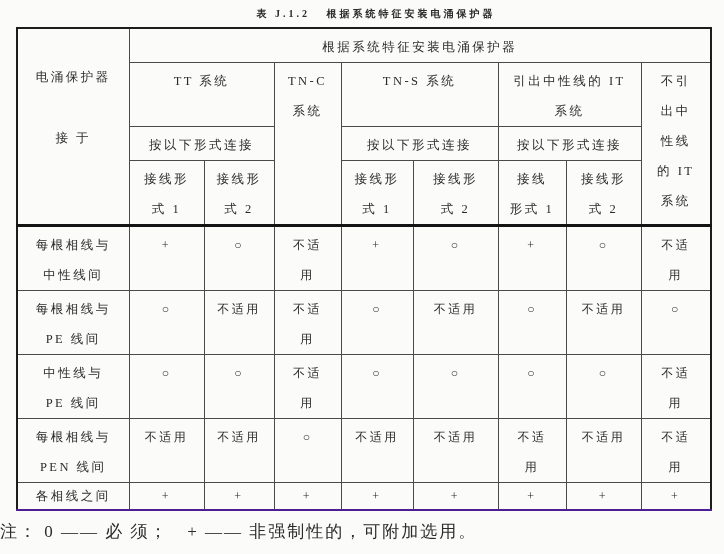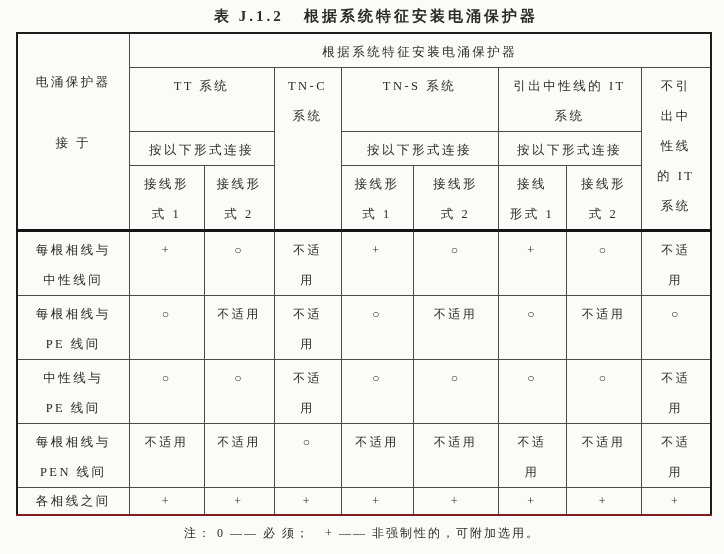--- a/index.html
+++ b/index.html
@@ -7,21 +7,21 @@
     width:724px;height:554px;
     background:#fbfbf9;
     font-family:"Liberation Serif","DejaVu Serif",serif;
     color:#2b2b2b;
     overflow:hidden;
   }
   .page{position:relative;width:724px;height:554px;}
   .title{
     padding-top:7px;
     text-align:center;
-    font-size:15px;
+    font-size:10px;
     font-weight:bold;
     letter-spacing:3px;
     white-space:pre;
     margin-left:28px;
   }
   table.main{
     margin:6px 0 0 16px;
     width:694px;
     table-layout:fixed;
     border-collapse:collapse;
@@ -39,27 +39,27 @@
     white-space:pre-line;
   }
   tr.hr1{height:30px;}
   tr.hr2{height:64px;margin-left:39px;}
   tr.hr3{height:32px;margin-left:24px;}
   tr.hr4{height:63px;padding-left:6px;}
   tbody tr{height:64px;}
   tbody tr.short{height:27px;line-height:20px;}
   tbody tr.short th, tbody tr.short td{line-height:20px;}
   tbody tr:first-child th, tbody tr:first-child td{border-top:3px solid #141414;}
-  tbody tr:last-child th, tbody tr:last-child td{border-bottom:2px solid #7f1d1d;}
+  tbody tr:last-child th, tbody tr:last-child td{border-bottom:2px solid #4c1d95;}
   td.val{font-size:12px;}
   .corner div{line-height:31px;text-align:center;}
   .note{
     margin-top:9px;
-    text-align:center;
-    font-size:12px;
+    text-align:left;
+    font-size:17px;
     letter-spacing:2px;
     white-space:pre;
   }
 </style>
 </head>
 <body>
 
 <div class="page">
 
   <div class="title">表 J.1.2   根据系统特征安装电涌保护器</div>

